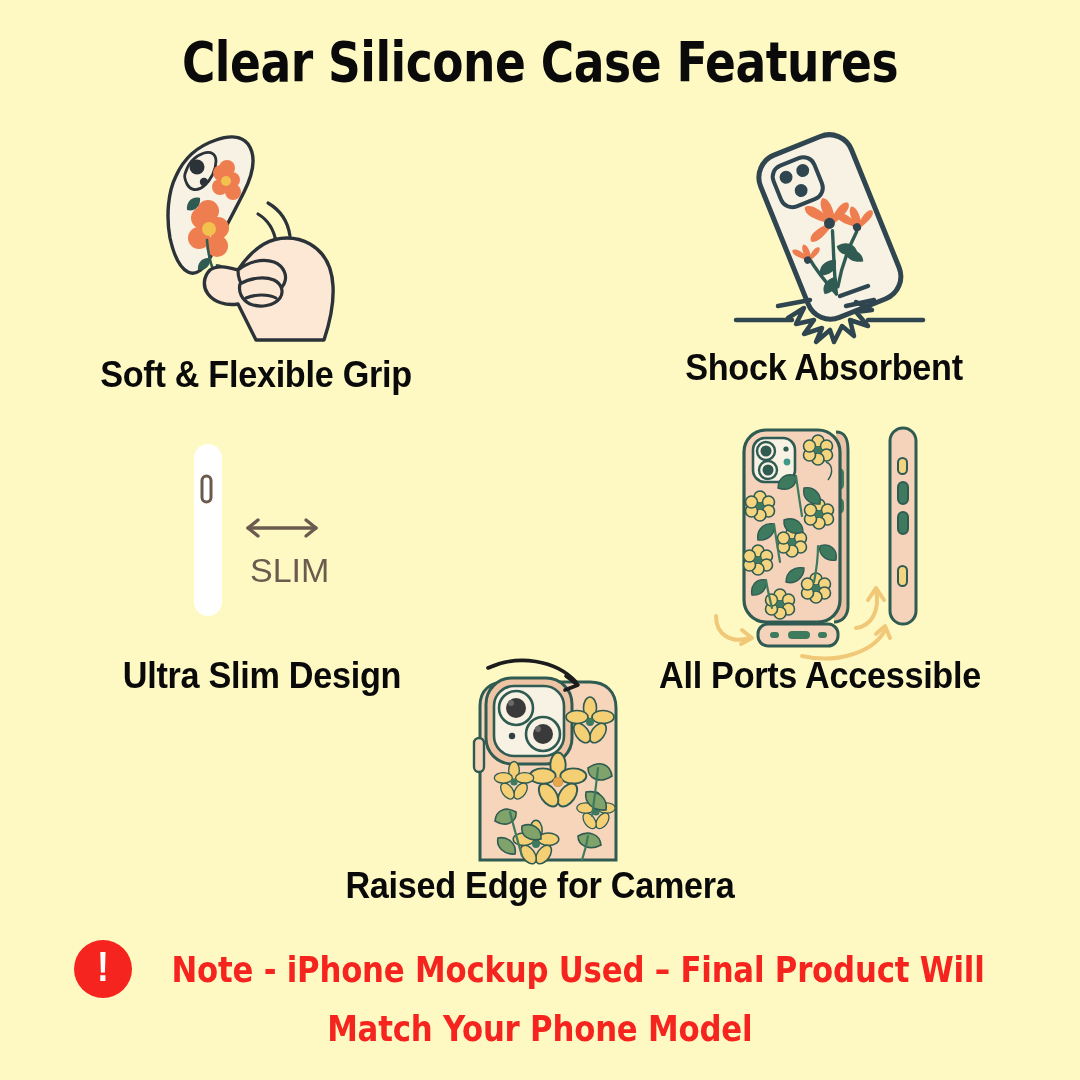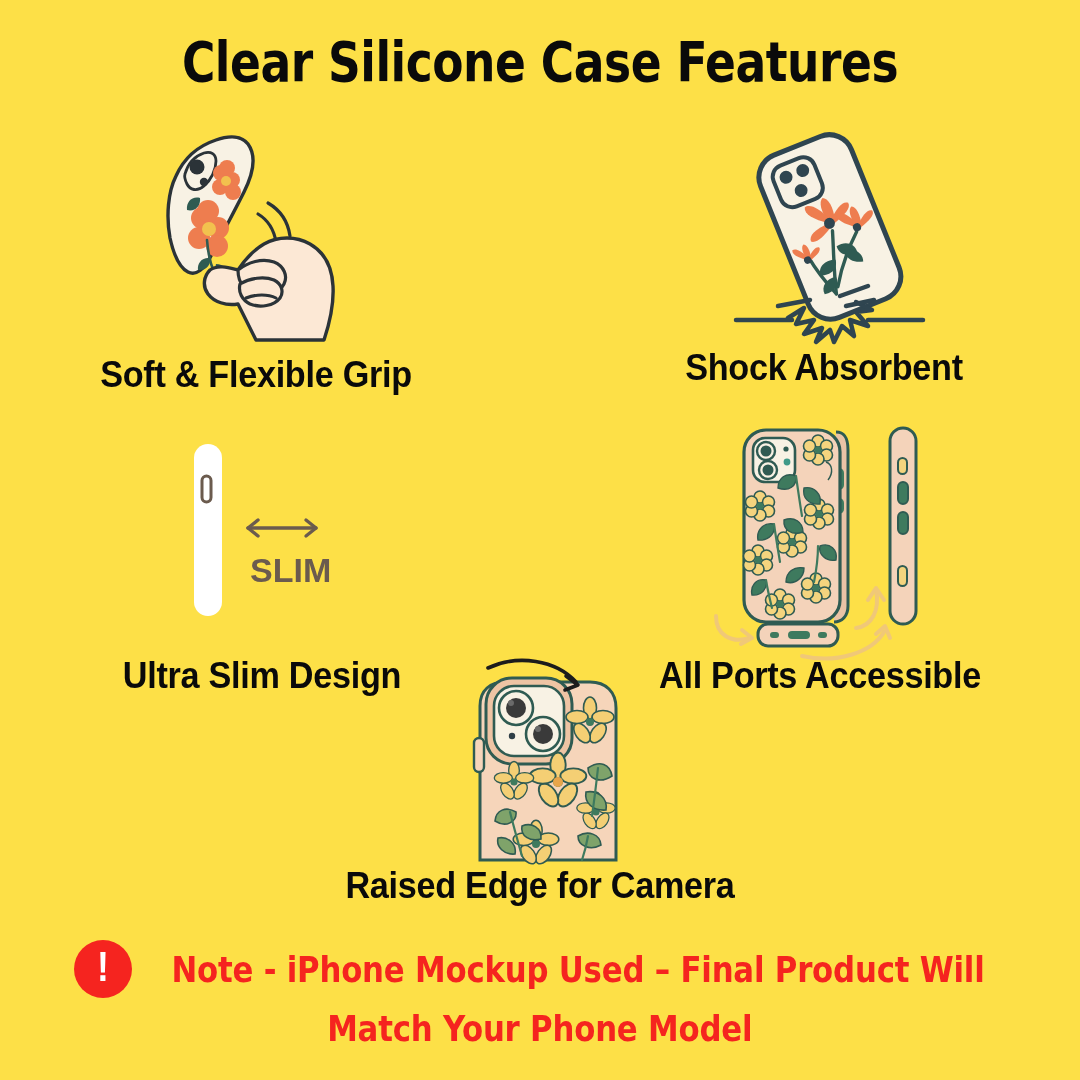--- a/index.html
+++ b/index.html
@@ -11,21 +11,21 @@
     width: 1080px;
     height: 1080px;
     position: relative;
     font-family: "Liberation Sans", sans-serif;
     color: #111111;
     overflow: hidden;
   }
   .page {
     position: absolute;
     inset: 0;
-    background: #fde047;
+    background: #fef9c3;
   }
   
   .title {
     position: absolute;
     top: 30px;
     left: 0;
     width: 1080px;
     text-align: center;
     font-size: 55px;
     font-weight: bold;
@@ -50,21 +50,21 @@
   .lbl-slim   { top: 655px; left: 0;    width: 524px; }
   .lbl-ports  { top: 655px; left: 560px; width: 520px; }
   .lbl-camera { top: 865px; left: 180px; width: 720px; }
 
   
   .ill { position: absolute; }
   .ill svg { display: block; overflow: visible; }
 
   .ill-grip   { top: 118px;  left: 138px; }
   .ill-shock  { top: 120px;  left: 718px; }
-  .ill-slim   { top: 430px;  left: 180px; font-weight: bold; }
+  .ill-slim   { top: 430px;  left: 180px; }
   .ill-ports  { top: 420px;  left: 708px; }
   .ill-camera { top: 660px;  left: 440px; }
 
   
   .note {
     position: absolute;
     top: 940px;
     left: 0;
     width: 1080px;
     display: flex;

